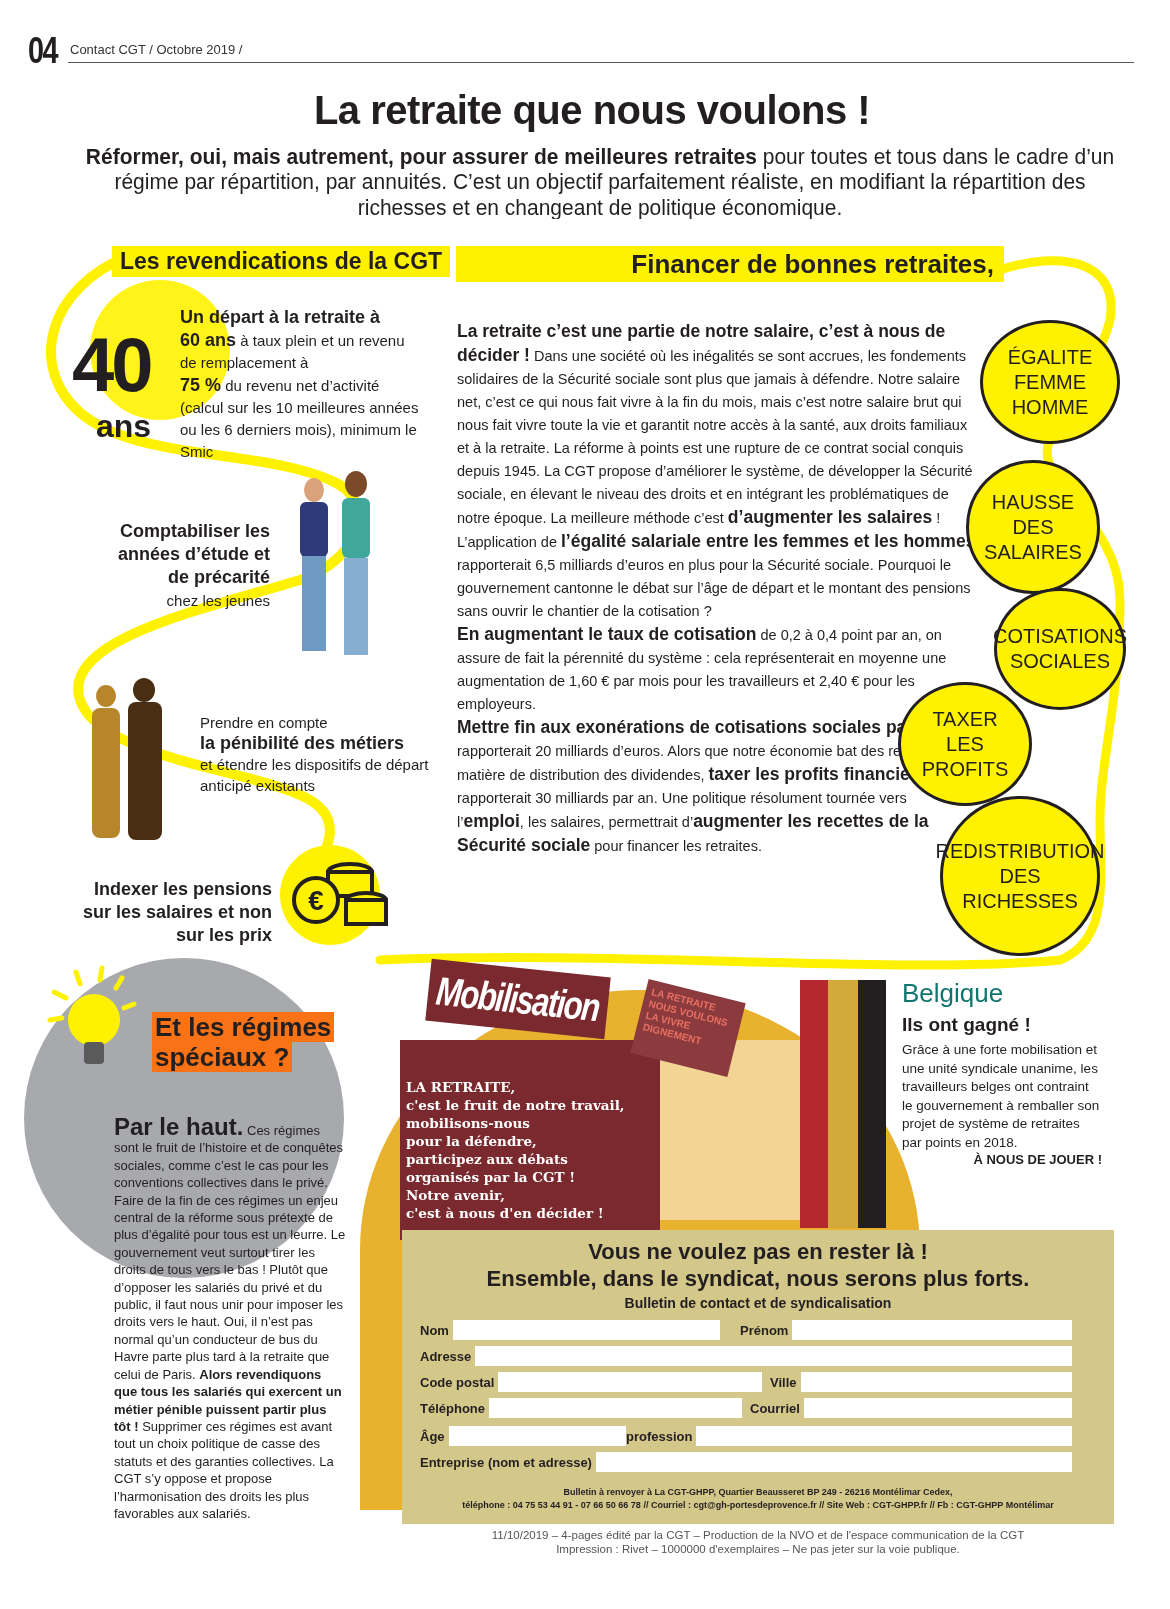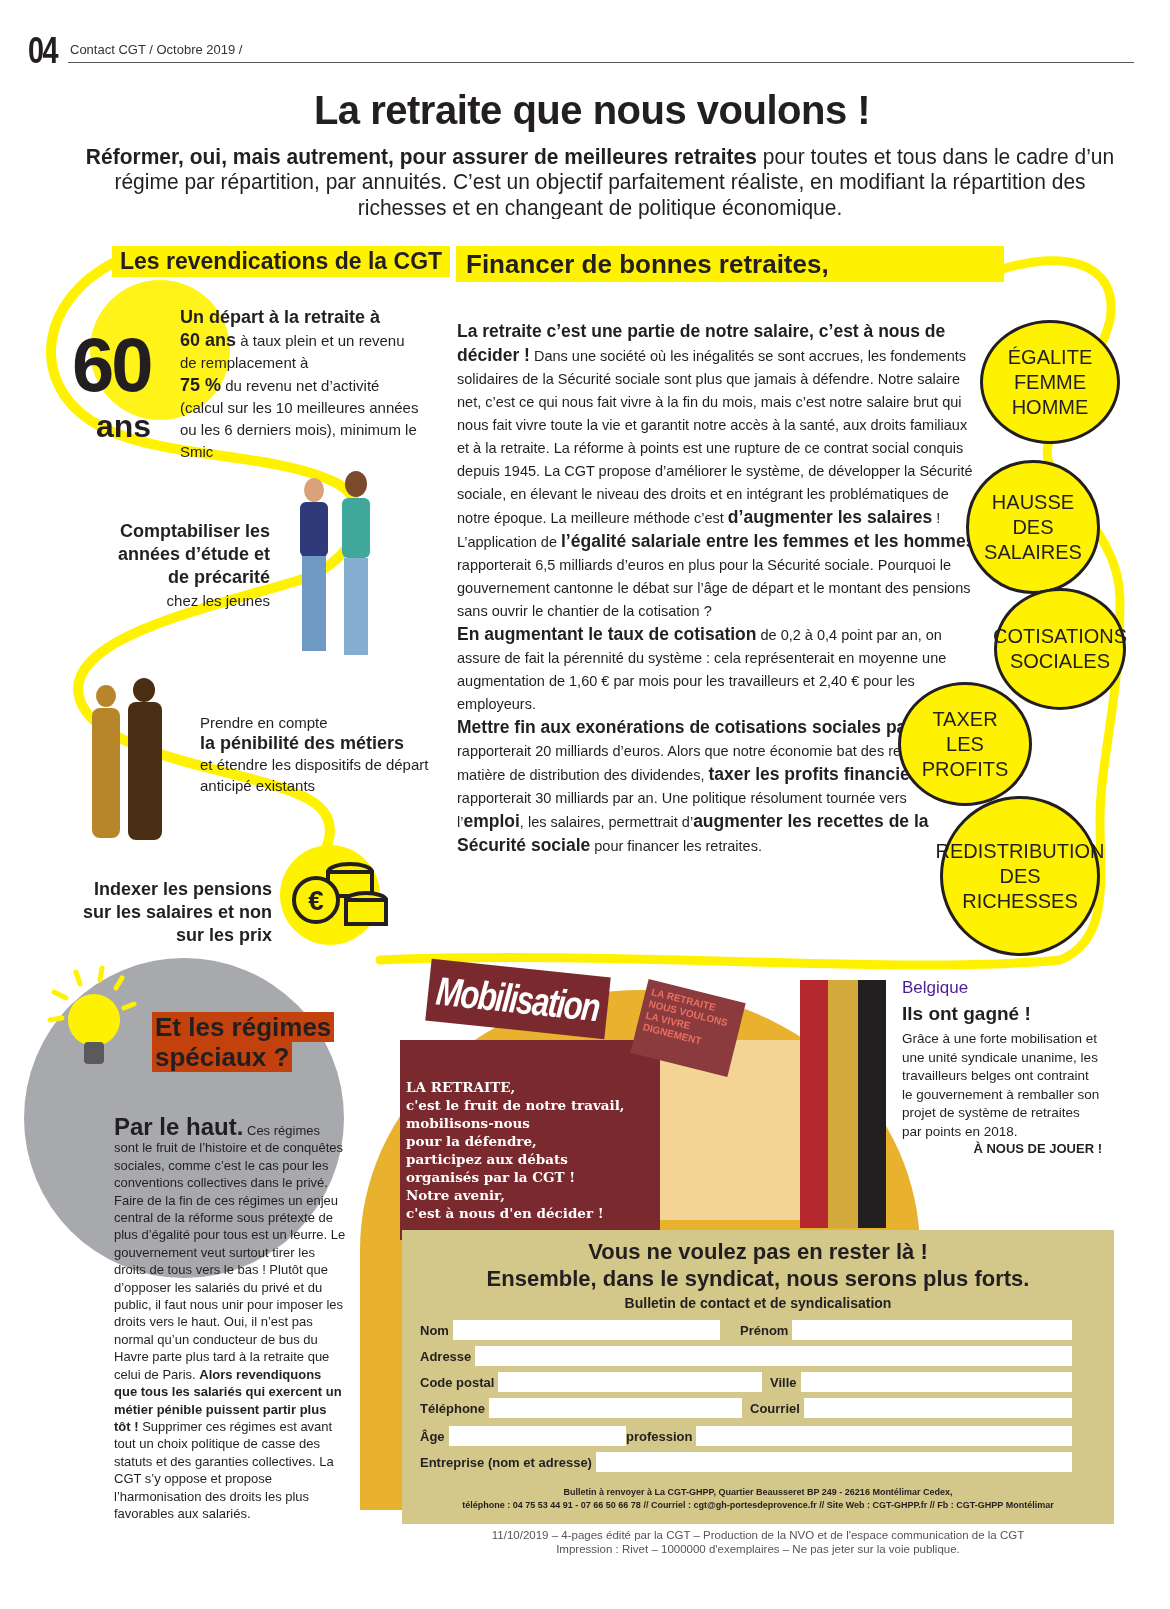--- a/index.html
+++ b/index.html
@@ -16,60 +16,60 @@
 
   .title { left: 7px; width: 1170px; top: 88px; text-align: center; font-size: 40px; font-weight: bold; letter-spacing: -0.5px; }
   .intro { left: 70px; width: 1060px; top: 146px; text-align: center; font-size: 21px; line-height: 24px; transform: scaleY(1.05); }
   .intro b { font-weight: bold; }
 
   
   .swoosh { left: 0; top: 0; width: 1170px; height: 1609px; pointer-events: none; }
 
   .hl { background: #fff200; font-weight: bold; }
   .revhead { left: 112px; top: 246px; font-size: 23px; padding: 2px 8px; }
-  .finhead { left: 456px; top: 246px; width: 548px; font-size: 26px; line-height: 28px; padding: 4px 10px; }
+  .finhead { left: 456px; top: 246px; width: 548px; font-size: 26px; line-height: 28px; padding: 4px 10px; text-align: right; }
 
   .sixty { left: 72px; top: 330px; font-size: 76px; font-weight: bold; letter-spacing: -3px; line-height: 70px; }
   .ans { left: 96px; top: 408px; font-size: 32px; font-weight: bold; }
   .item1 { left: 180px; top: 306px; width: 240px; font-size: 15px; line-height: 22px; }
   .item1 .big { font-size: 18px; }
 
   .item2 { left: 100px; top: 520px; width: 170px; text-align: right; font-size: 18px; line-height: 23px; font-weight: bold; }
   .item2 .sm { font-weight: normal; font-size: 15px; }
   .item3 { left: 200px; top: 712px; width: 230px; font-size: 15px; line-height: 21px; }
   .item3 .big { font-size: 18px; font-weight: bold; }
   .item4 { left: 80px; top: 878px; width: 192px; text-align: right; font-size: 18px; line-height: 23px; font-weight: bold; }
 
   .finbody { left: 457px; top: 320px; width: 520px; font-size: 14.5px; line-height: 23px; }
   .finbody .bb { font-weight: bold; font-size: 17.5px; }
 
   .bubble { border-radius: 50%; background: #fff200; border: 3px solid #231f20; display: flex; align-items: center; justify-content: center; text-align: center; font-size: 20px; line-height: 25px; }
 
   
   .greycircle { left: 24px; top: 958px; width: 320px; height: 320px; border-radius: 50%; background: #a7a9ac; }
   .spechead { left: 152px; top: 1012px; font-size: 26px; line-height: 30px; font-weight: bold; }
-  .spechead span { background: #c2410c; padding: 0 3px; }
+  .spechead span { background: #f97316; padding: 0 3px; }
   .specbody { left: 114px; top: 1118px; width: 232px; font-size: 13px; line-height: 17.4px; }
   .specbody .lead { font-size: 24px; font-weight: bold; }
 
   
   .mobilbg { left: 360px; top: 990px; width: 560px; height: 520px; border-radius: 50% 50% 0 0; background: #e8b22e; }
   .mobilpanel { left: 400px; top: 1040px; width: 260px; height: 200px; background: #7a2a2e; }
   .mobilsign { left: 428px; top: 968px; width: 180px; height: 62px; background: #7a2a2e; transform: rotate(6deg); display: flex; align-items: center; justify-content: center; }
   .mobilsign span { color: #fff; font-size: 40px; font-weight: bold; font-style: italic; letter-spacing: -2px; transform: scaleX(0.78); white-space: nowrap; }
   .placard { left: 638px; top: 990px; width: 100px; height: 76px; background: #8b3a3e; transform: rotate(14deg); color: #e87060; font-size: 10px; font-weight: bold; line-height: 12px; padding: 6px; }
   .mobiltext { left: 406px; top: 1078px; width: 250px; color: #fff; font-family: "DejaVu Serif", serif; font-weight: bold; font-size: 13.5px; line-height: 18px; }
   .crowd { left: 660px; top: 1040px; width: 150px; height: 180px; background: #f3d495; }
 
   
   .flag-r { left: 800px; top: 980px; width: 28px; height: 248px; background: #b5282e; }
   .flag-y { left: 828px; top: 980px; width: 30px; height: 248px; background: #d3a93b; }
   .flag-b { left: 858px; top: 980px; width: 28px; height: 248px; background: #231f20; }
   .belg { left: 902px; top: 978px; width: 200px; }
-  .belg .country { font-size: 17px; color: #4c1d95; }
+  .belg .country { font-size: 26px; color: #0f766e; }
   .belg .won { font-size: 19px; font-weight: bold; line-height: 32px; }
   .belg .body { font-size: 13.5px; line-height: 18.5px; }
   .belg .cta { font-size: 13px; font-weight: bold; text-align: right; }
 
   
   .form { left: 402px; top: 1230px; width: 712px; height: 294px; background: #d3c78a; }
   .form h2 { font-size: 22px; text-align: center; line-height: 27px; font-weight: bold; margin-top: 8px; }
   .form .sub { font-size: 14px; font-weight: bold; text-align: center; margin-top: 3px; }
   .frow { position: absolute; display: flex; align-items: center; font-size: 13px; font-weight: bold; }
   .frow label { margin-right: 4px; white-space: nowrap; }
@@ -90,21 +90,21 @@
 <div class="abs pagenum cond">04</div>
 <div class="abs runhead">Contact CGT / Octobre 2019 /</div>
 <div class="abs rule"></div>
 
 <div class="abs title">La retraite que nous voulons !</div>
 <div class="abs intro cond">
   <b>Réformer, oui, mais autrement, pour assurer de meilleures retraites</b><span> pour toutes et tous dans le cadre d’un régime par répartition, par annuités. C’est un objectif parfaitement réaliste, en modifiant la répartition des richesses et en changeant de politique économique.</span>
 </div>
 
 <div class="abs revhead hl cond">Les revendications de la CGT</div>
-<div class="abs sixty">60</div>
+<div class="abs sixty">40</div>
 <div class="abs ans">ans</div>
 <div class="abs item1 cond">
   <b class="big">Un départ à la retraite à</b><br>
   <b class="big">60 ans</b><span> à taux plein et un revenu de remplacement à</span><br>
   <b class="big">75 %</b><span> du revenu net d’activité (calcul sur les 10 meilleures années ou les 6 derniers mois), minimum le Smic</span>
 </div>
 
 <svg class="abs" style="left:284px;top:470px;width:100px;height:190px;" viewBox="0 0 100 190">
   <ellipse cx="30" cy="20" rx="10" ry="12" fill="#d9a27a"></ellipse>
   <rect x="16" y="32" width="28" height="55" rx="6" fill="#2e3a7a"></rect>

